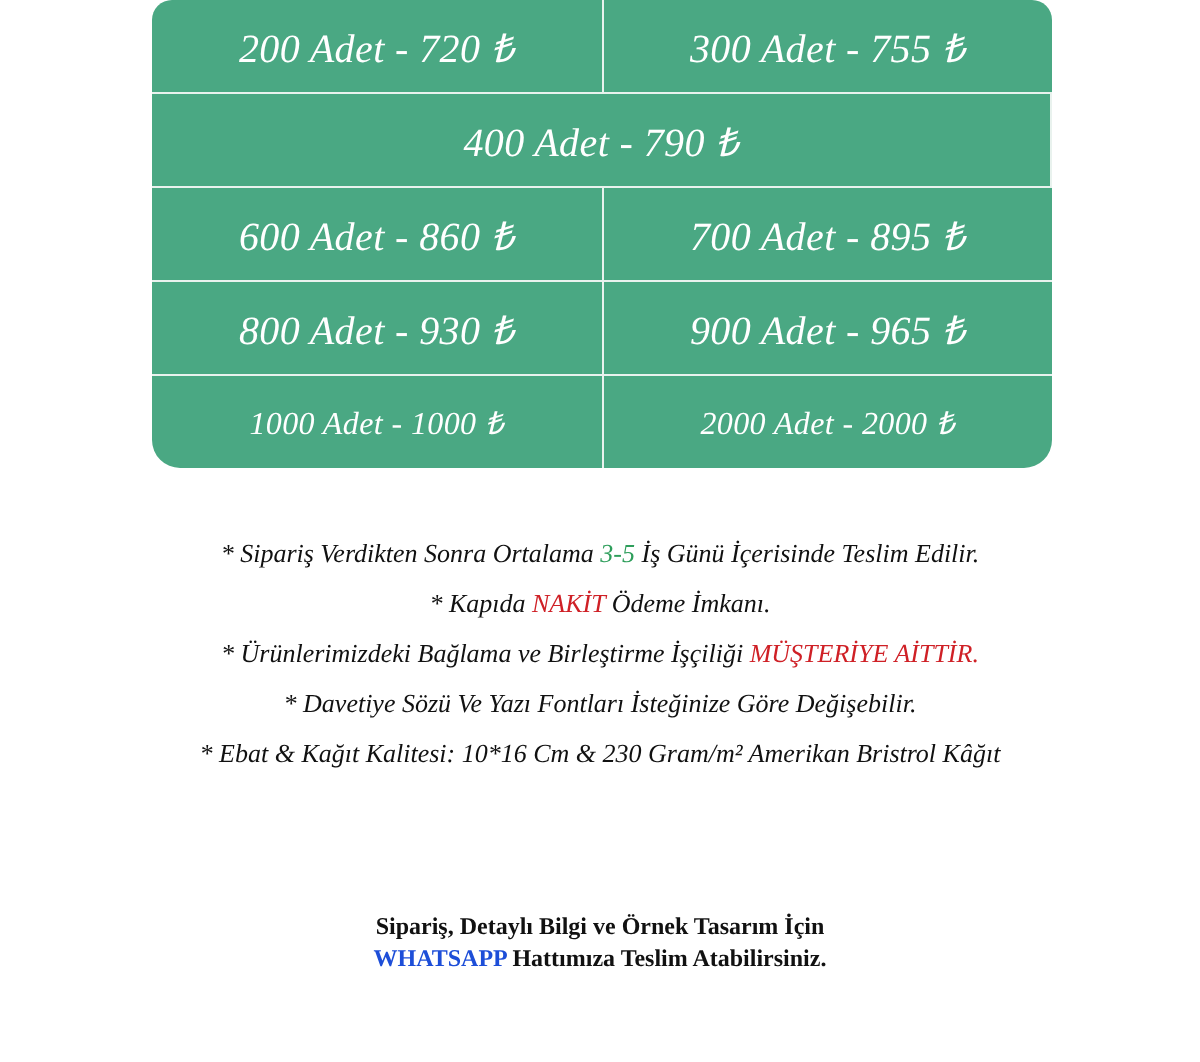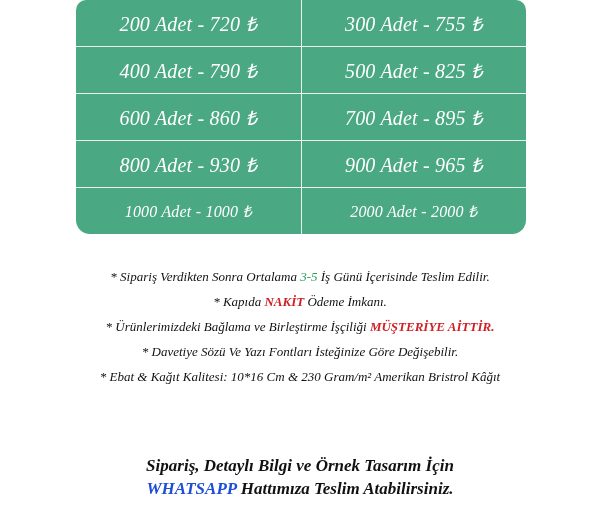--- a/index.html
+++ b/index.html
@@ -76,34 +76,32 @@
     white-space: nowrap;
   }
   .note-line:last-child {
     margin-bottom: 0;
   }
   .hl-green {
     color: #2e9e5b;
   }
   .hl-red {
     color: #cf2026;
-    font-weight: bold;
   }
 
   
   .footer {
     position: absolute;
     left: 0;
     top: 455px;
     width: 600px;
     text-align: center;
   }
   .footer-line {
-    font-size: 17px;
-    font-style: italic;
+    font-size: 12px;
     font-weight: bold;
     color: #111111;
     line-height: 1.35;
     white-space: nowrap;
   }
   .footer-line .wa {
     color: #1d4ed8;
   }
 </style>
 </head>
@@ -113,21 +111,20 @@
 
   <div class="price-card">
 
     <div class="price-row">
       <div class="price-cell left">200 Adet - 720 ₺</div>
       <div class="price-cell">300 Adet - 755 ₺</div>
     </div>
 
     <div class="price-row">
       <div class="price-cell left">400 Adet - 790 ₺</div>
-      <div class="price-cell">500 Adet - 825 ₺</div>
     </div>
 
     <div class="price-row">
       <div class="price-cell left">600 Adet - 860 ₺</div>
       <div class="price-cell">700 Adet - 895 ₺</div>
     </div>
 
     <div class="price-row">
       <div class="price-cell left">800 Adet - 930 ₺</div>
       <div class="price-cell">900 Adet - 965 ₺</div>

